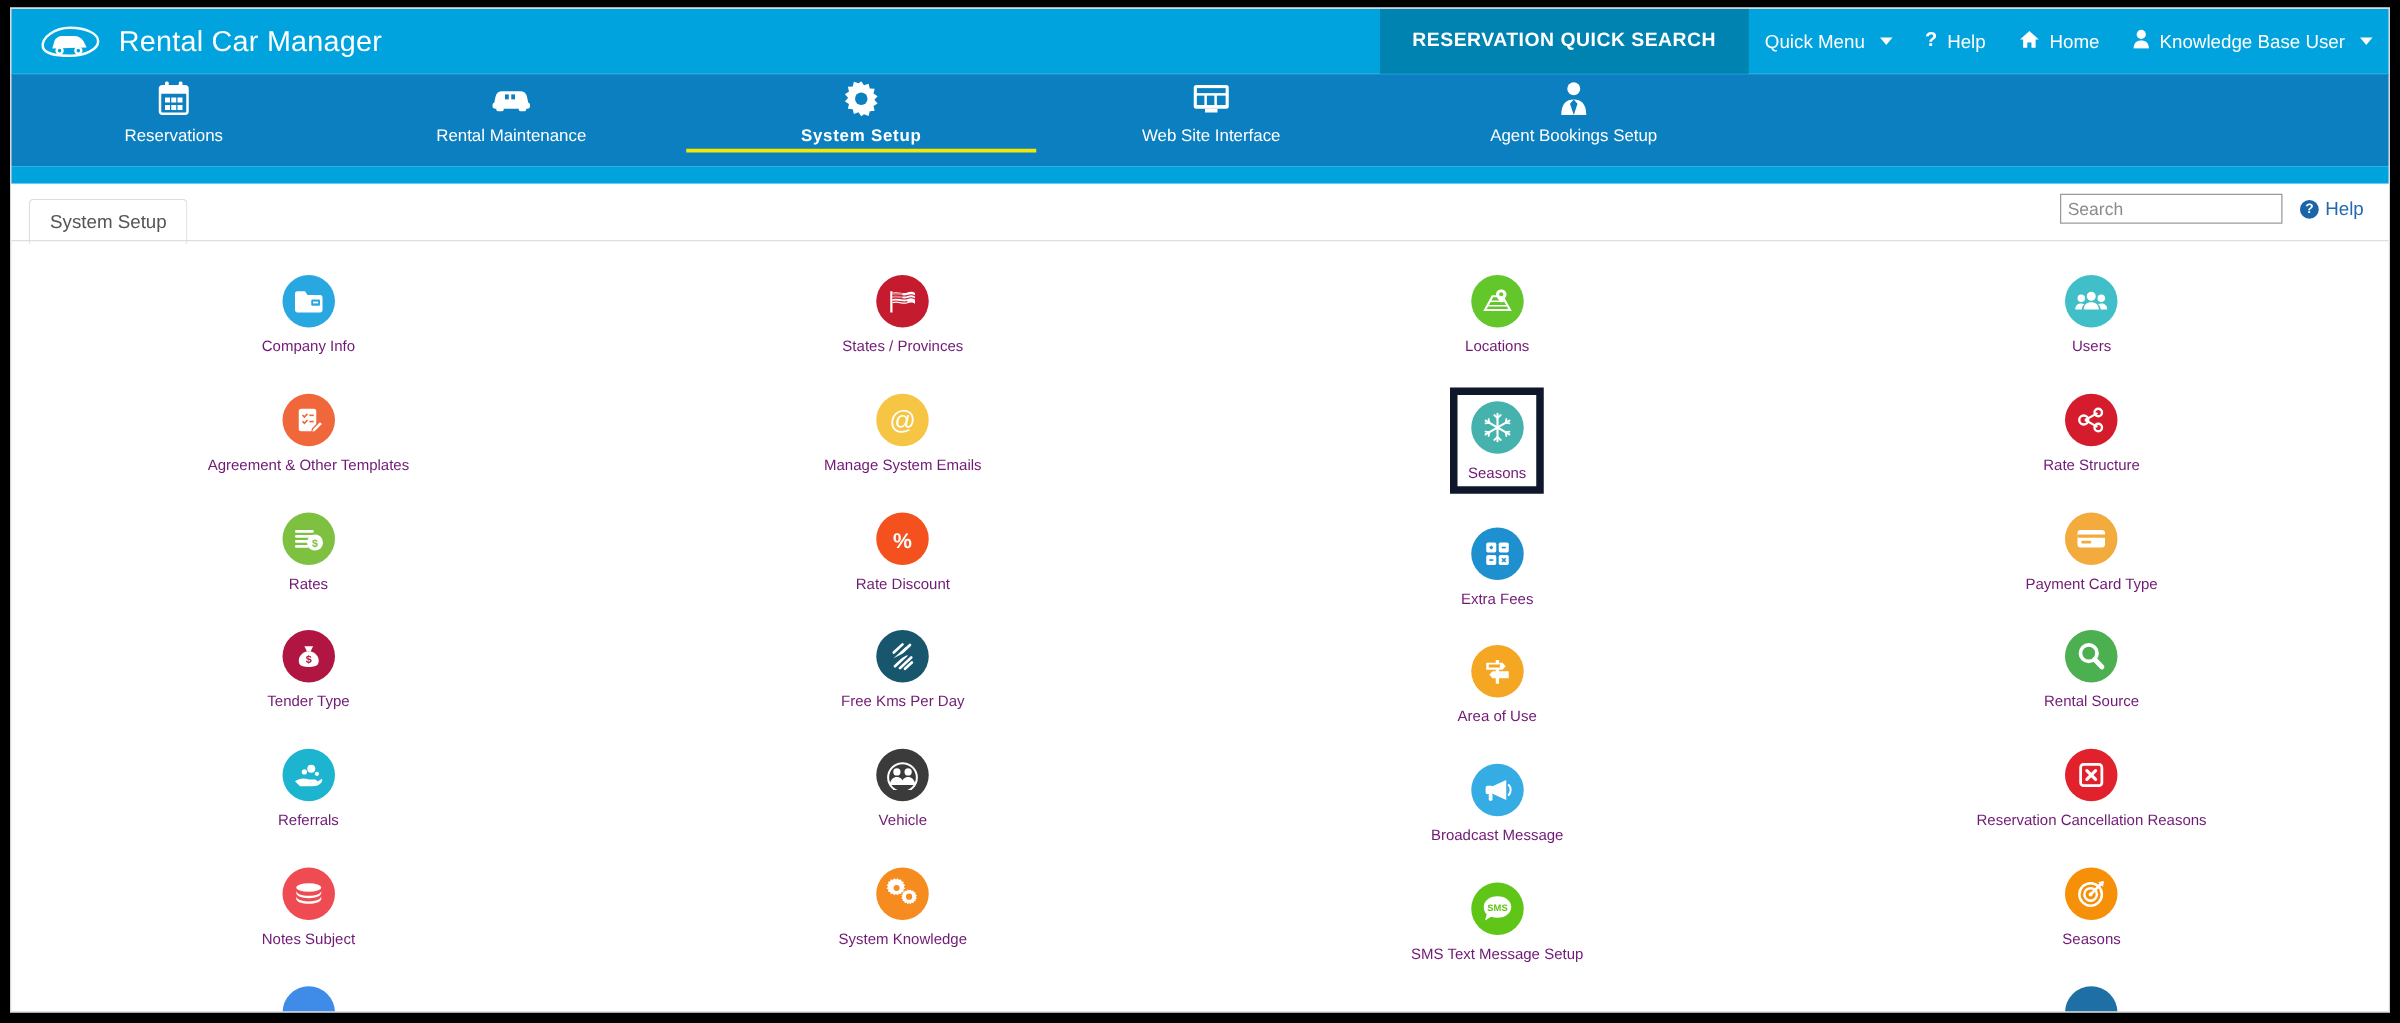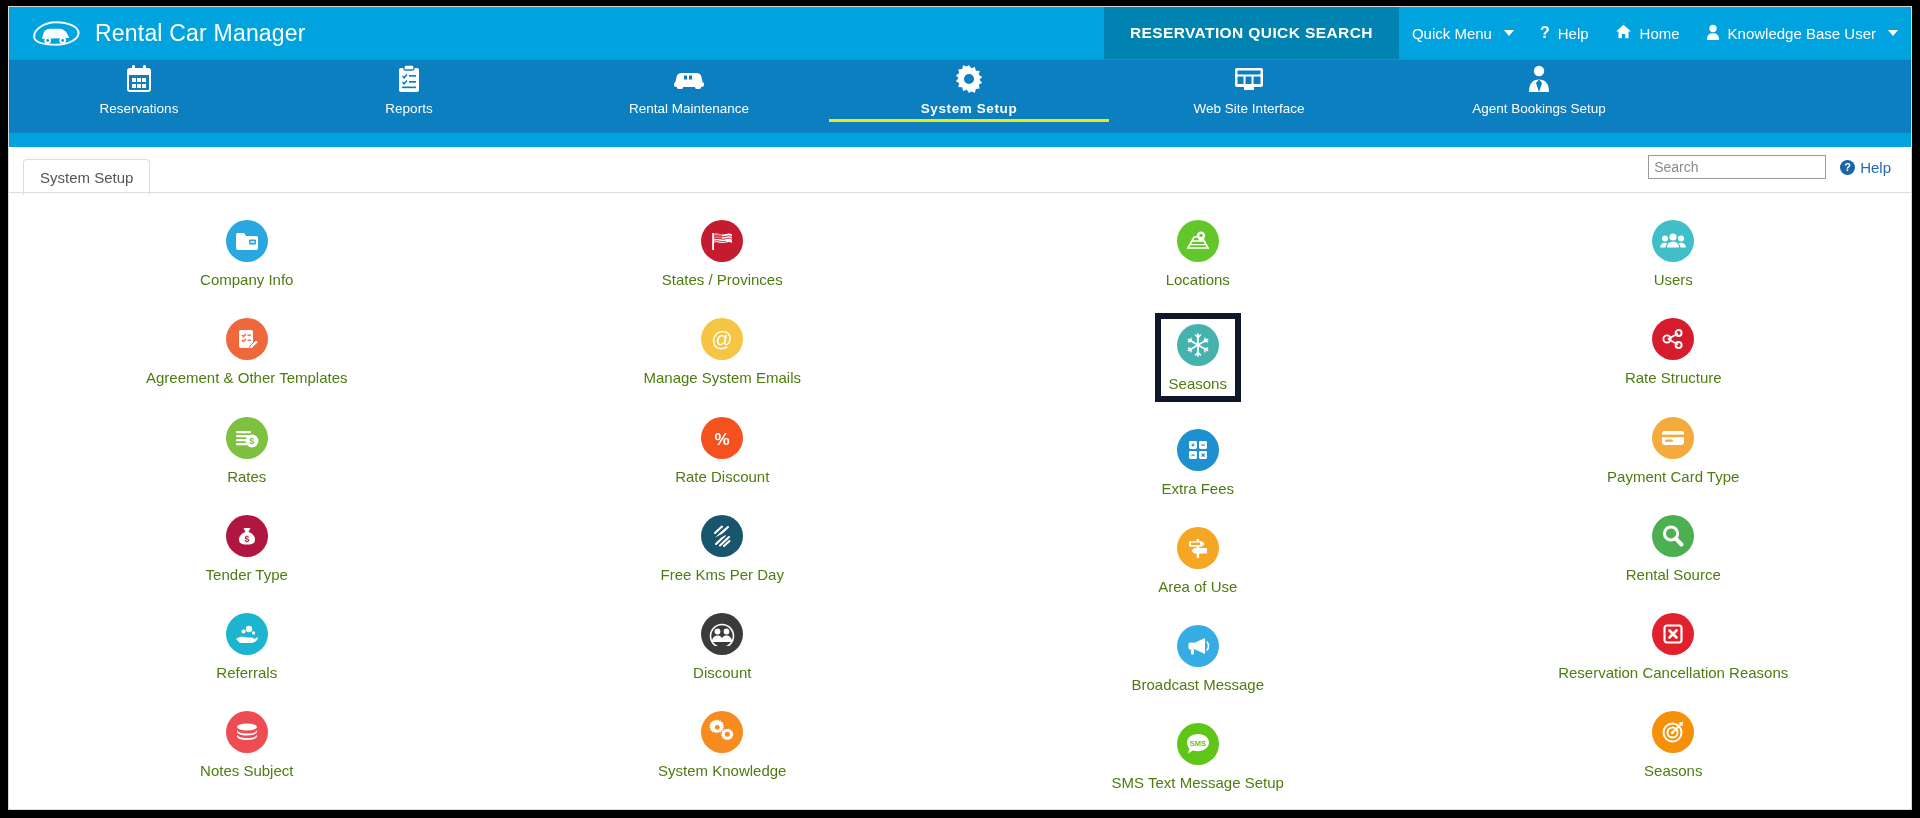--- a/index.html
+++ b/index.html
@@ -199,22 +199,22 @@
     width: 42px; height: 42px;
     border-radius: 50%;
     display: flex; align-items: center; justify-content: center;
     position: relative;
     overflow: hidden;
   }
   .badge svg { display:block; }
   .badge.plain { background: transparent; border-radius: 0; overflow: visible; }
   .cell-label {
     margin-top: 9px;
-    font-size: 15px;
-    color: #4d7c0f;
+    font-size: 12px;
+    color: #701a75;
     text-align: left;
     white-space: nowrap;
     line-height: 1.15;
   }
 </style>
 </head>
 <body>
 
 <div class="page">
 
@@ -281,34 +281,20 @@
             <rect x="11" y="13" width="4" height="4" fill="#fff"></rect>
           <rect x="16" y="13" width="4" height="4" fill="#fff"></rect>
             <rect x="6" y="19" width="4" height="4" fill="#fff"></rect>
           <rect x="11" y="19" width="4" height="4" fill="#fff"></rect>
             <rect x="16" y="19" width="4" height="4" fill="#fff"></rect>
         </svg>
       </div>
       <div class="nav-label">Reservations</div>
     </div>
 
-    <div class="nav-item" style="width:280px">
-      <div class="nav-icon">
-        <svg width="24" height="28" viewBox="0 0 24 28">
-          <rect x="2" y="3" width="20" height="24" rx="2" fill="#fff"></rect>
-          <rect x="7" y="0" width="10" height="5" rx="1.6" fill="#fff" stroke="#0b7fc0" stroke-width="1.4"></rect>
-          <path d="M5.5 11 l1.6 1.8 L10 9.5" stroke="#0b7fc0" stroke-width="1.5" fill="none"></path>
-          <path d="M5.5 17 l1.6 1.8 L10 15.5" stroke="#0b7fc0" stroke-width="1.5" fill="none"></path>
-          <rect x="12" y="10" width="7" height="1.7" fill="#0b7fc0"></rect>
-          <rect x="12" y="16" width="7" height="1.7" fill="#0b7fc0"></rect>
-          <rect x="5" y="21.5" width="14" height="1.7" fill="#0b7fc0"></rect>
-        </svg>
-      </div>
-      <div class="nav-label">Reports</div>
-    </div>
 
     <div class="nav-item" style="width:280px">
       <div class="nav-icon">
         <svg width="34" height="24" viewBox="0 0 34 24">
           <path d="M3 17 L4.5 10 C5 7.5 7 6 10 6 L24 6 C27 6 29 7.5 29.5 10 L31 17 Z" fill="#fff"></path>
           <rect x="2" y="15" width="30" height="5" rx="2.2" fill="#fff"></rect>
           <rect x="5" y="19" width="6" height="3" rx="1.4" fill="#fff"></rect>
           <rect x="23" y="19" width="6" height="3" rx="1.4" fill="#fff"></rect>
           <rect x="12" y="8.5" width="3" height="4" fill="#0b7fc0"></rect>
           <rect x="17" y="8.5" width="3" height="4" fill="#0b7fc0"></rect>
@@ -530,21 +516,21 @@
           <div class="cell-inner">
         <span class="badge" style="background:#3b3b3b">
           <svg width="28" height="24" viewBox="0 0 28 24">
             <circle cx="14" cy="14" r="11.5" fill="none" stroke="#fff" stroke-width="1.6"></circle>
             <circle cx="9.5" cy="9.5" r="2.9" fill="#fff"></circle>
             <circle cx="18.5" cy="9.5" r="2.9" fill="#fff"></circle>
             <path d="M3.6 20 C4.4 15.4 7 13.6 9.5 13.6 C12 13.6 14.6 15.4 15.4 20 Z" fill="#fff"></path>
             <path d="M12.6 20 C13.4 15.4 16 13.6 18.5 13.6 C21 13.6 23.6 15.4 24.4 20 Z" fill="#fff"></path>
           </svg>
             </span>
-        <span class="cell-label">Discount</span>
+        <span class="cell-label">Vehicle</span>
       </div>
         </div>
 
       <div class="cell">
           <div class="cell-inner">
         <span class="badge" style="background:#f68b1f">
           <svg width="28" height="26" viewBox="0 0 28 26">
             <path fill="#fff" d="M19.5 2 l1.2 1.9 2.2-.8 .5 2.3 2.3 .2 -.5 2.3 2 1.2 -1.6 1.7 1.6 1.7 -2 1.2 .5 2.3 -2.3 .2 -.5 2.3 -2.2-.8 -1.2 1.9 -1.9-1.3 -1.9 1.3 -1.2-1.9 -2.2 .8 -.5-2.3 -2.3-.2 .5-2.3 -2-1.2 1.6-1.7 -1.6-1.7 2-1.2 -.5-2.3 2.3-.2 .5-2.3 2.2 .8 1.2-1.9 1.9 1.3 Z" transform="translate(-5,-1) scale(.78)"></path>
             <circle cx="9.3" cy="8.3" r="2.4" fill="#f68b1f"></circle>
             <path fill="#fff" d="M20.5 9.5 l.8 1.3 1.5-.5 .3 1.5 1.5 .2 -.3 1.5 1.3 .8 -1 1.1 1 1.1 -1.3 .8 .3 1.5 -1.5 .2 -.3 1.5 -1.5-.5 -.8 1.3 -1.2-.9 -1.2 .9 -.8-1.3 -1.5 .5 -.3-1.5 -1.5-.2 .3-1.5 -1.3-.8 1-1.1 -1-1.1 1.3-.8 -.3-1.5 1.5-.2 .3-1.5 1.5 .5 .8-1.3 1.2 .9 Z"></path>

